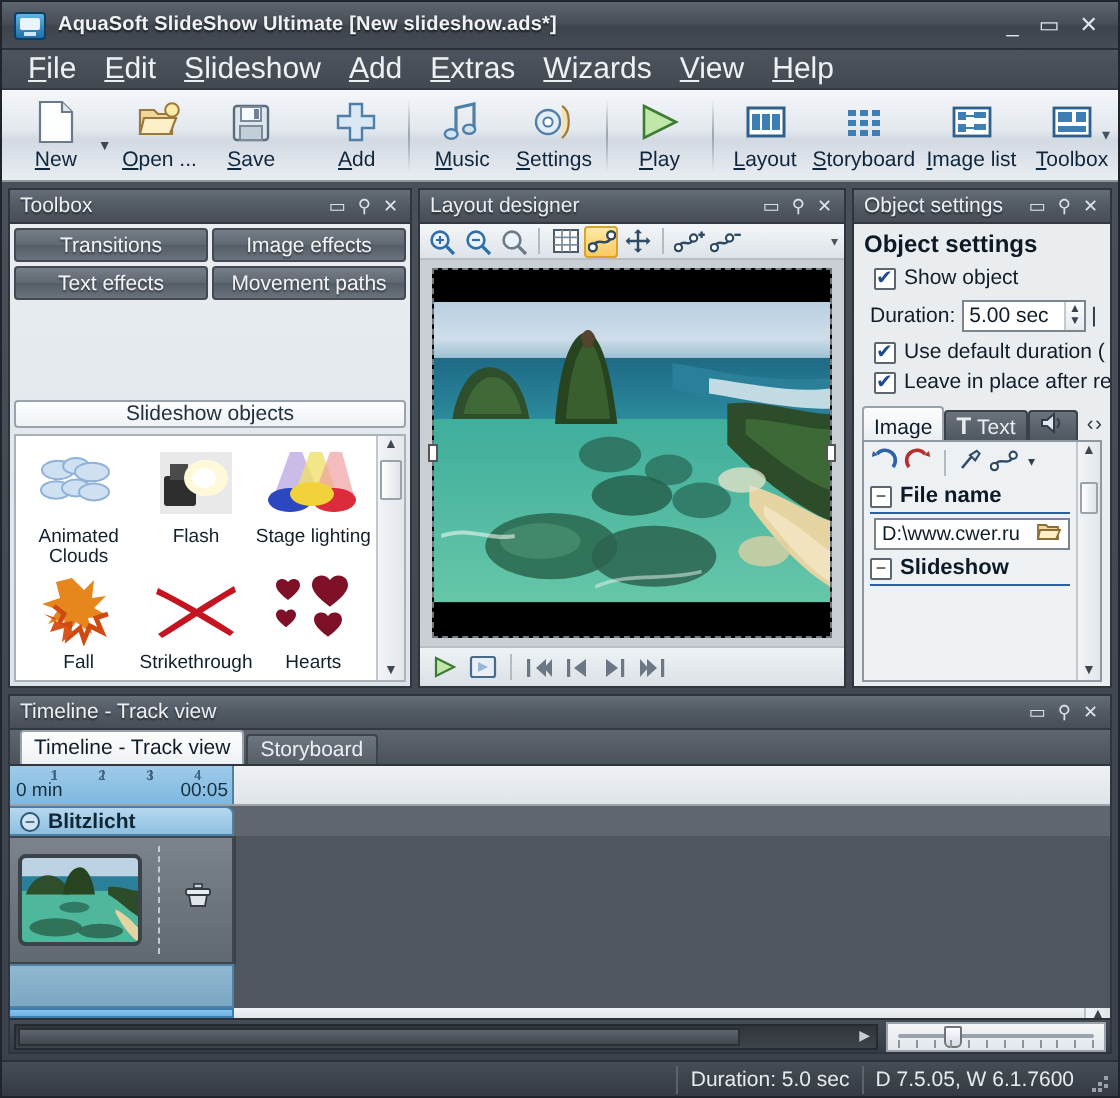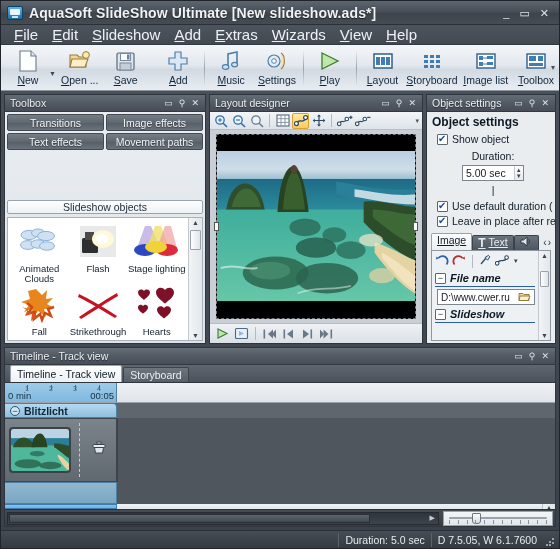--- a/index.html
+++ b/index.html
@@ -34,21 +34,21 @@
     position: relative;
   }
   .app-icon:before {
     content:""; position:absolute; left:2px; top:2px; right:2px; bottom:4px;
     background:#eaf4fb; border-radius:1px;
   }
   .app-icon:after {
     content:""; position:absolute; left:4px; bottom:1px; width:6px; height:2px;
     background:#cfe6f5;
   }
-  .title-text { font-size: 14px; font-weight: bold; letter-spacing: .1px; flex: 1;
+  .title-text { font-size: 10px; font-weight: bold; letter-spacing: .1px; flex: 1;
     text-shadow: 0 1px 1px rgba(0,0,0,.6); white-space: nowrap; overflow: hidden; }
   .win-btns { display: flex; gap: 10px; padding-right: 6px; color: #dfe4ea; }
   .win-btn { font-size: 11px; line-height: 12px; cursor: default; }
 
   
   .menubar {
     height: 20px; flex: 0 0 20px;
     display: flex; align-items: center;
     background: linear-gradient(180deg, #4d545d 0%, #424951 100%);
     border-bottom: 1px solid #343a42;
@@ -144,43 +144,43 @@
                border-top: 1px solid #b7bec5; }
 
   
   .objset { width: 130px; flex: 0 0 130px; }
   .os-body { flex: 1; background: #e9edf0; padding: 2px 4px; display: flex; flex-direction: column; overflow: hidden; }
   .os-head { font-size: 12px; font-weight: bold; color: #0d1a26; margin: 1px 0 3px 1px; }
   .chkrow { display: flex; align-items: center; gap: 4px; margin: 1px 0 2px 6px; font-size: 10.5px; color: #101c27; white-space: nowrap; }
   .chk { width: 11px; height: 11px; background: #fff; border: 1px solid #5c6670; flex: 0 0 11px;
          position: relative; border-radius: 1px; }
   .chk.on:after { content: "✔"; position: absolute; left: 0px; top: -2px; font-size: 10px; color: #1d4b8f; }
-  .durrow { display: flex; align-items: center; gap: 3px; margin: 3px 0 3px 4px; flex-direction: column; }
+  .durrow { display: flex; align-items: center; gap: 3px; margin: 3px 0 3px 4px; }
   .durlbl { font-size: 10.5px; color: #101c27; }
   .spin { display: flex; align-items: stretch; border: 1px solid #7c858e; background: #fff; width: 62px; height: 16px; }
   .spin input { border: 0; outline: 0; width: 100%; font-size: 10.5px; padding-left: 3px;
                 font-family: "Liberation Sans", sans-serif; color: #101c27; background: transparent; }
   .spin .arrows { width: 11px; border-left: 1px solid #c3c9cf; display: flex; flex-direction: column;
                   align-items: center; justify-content: center; font-size: 6px; color: #39434c; line-height: 6px;
                   background: linear-gradient(180deg,#fbfcfd,#e6eaee); }
   .os-tabs { display: flex; align-items: flex-end; margin-top: 4px; height: 17px; }
-  .os-tab { height: 15px; padding: 0 5px; display: flex; align-items: flex-start; gap: 3px;
+  .os-tab { height: 15px; padding: 0 5px; display: flex; align-items: flex-end; gap: 3px;
             font-size: 10.5px; color: #e8ecef;
             background: linear-gradient(180deg,#6a727c,#4e565f); border: 1px solid #3b424a;
-            border-bottom: none; border-radius: 2px 2px 0 0; text-decoration: underline; }
+            border-bottom: none; border-radius: 2px 2px 0 0; }
   .os-tab.sel { height: 17px; color: #0f1b26; background: linear-gradient(180deg,#fcfdfd,#eceff2);
                 border-color: #9aa3ac; font-weight: normal; }
   .os-nav { margin-left: auto; display: flex; gap: 1px; font-size: 10px; color: #2b343d; padding-bottom: 2px; }
   .os-pane { flex: 1; border: 1px solid #8f979f; background: #eef1f4; display: flex; overflow: hidden; }
   .os-pane-inner { flex: 1; padding: 2px 3px; overflow: hidden; }
   .os-minirow { display: flex; align-items: center; gap: 3px; height: 16px; }
   .sect { display: flex; align-items: center; gap: 4px; margin: 3px 0 2px 0; }
   .sect .expander { width: 11px; height: 11px; border: 1px solid #5d6670; background: #fff;
                     font-size: 9px; line-height: 9px; text-align: center; color: #1a2630; border-radius: 1px; }
-  .sect .sect-t { font-size: 11px; font-weight: bold; color: #0d1a26; font-style: italic; }
+  .sect .sect-t { font-size: 11px; font-weight: bold; color: #0d1a26; }
   .sect-line { height: 1px; background: #2a5fa8; margin-bottom: 2px; }
   .fname { display: flex; align-items: center; border: 1px solid #7c858e; background: #fff; height: 16px; margin: 2px 0 3px 2px; }
   .fname input { flex: 1; border: 0; outline: 0; font-size: 10px; padding-left: 3px; color: #101c27;
                  font-family: "Liberation Sans", sans-serif; background: transparent; width: 10px;}
 
   
   .timeline { flex: 1; margin: 3px; display: flex; flex-direction: column;
               border: 1px solid #2f353c; background: #dfe4e9; overflow: hidden; }
   .tl-tabs { height: 18px; flex: 0 0 18px; display: flex; align-items: flex-end; padding-left: 5px;
              background: linear-gradient(180deg,#5e666f,#4b525b); border-bottom: 1px solid #2f353c; }

